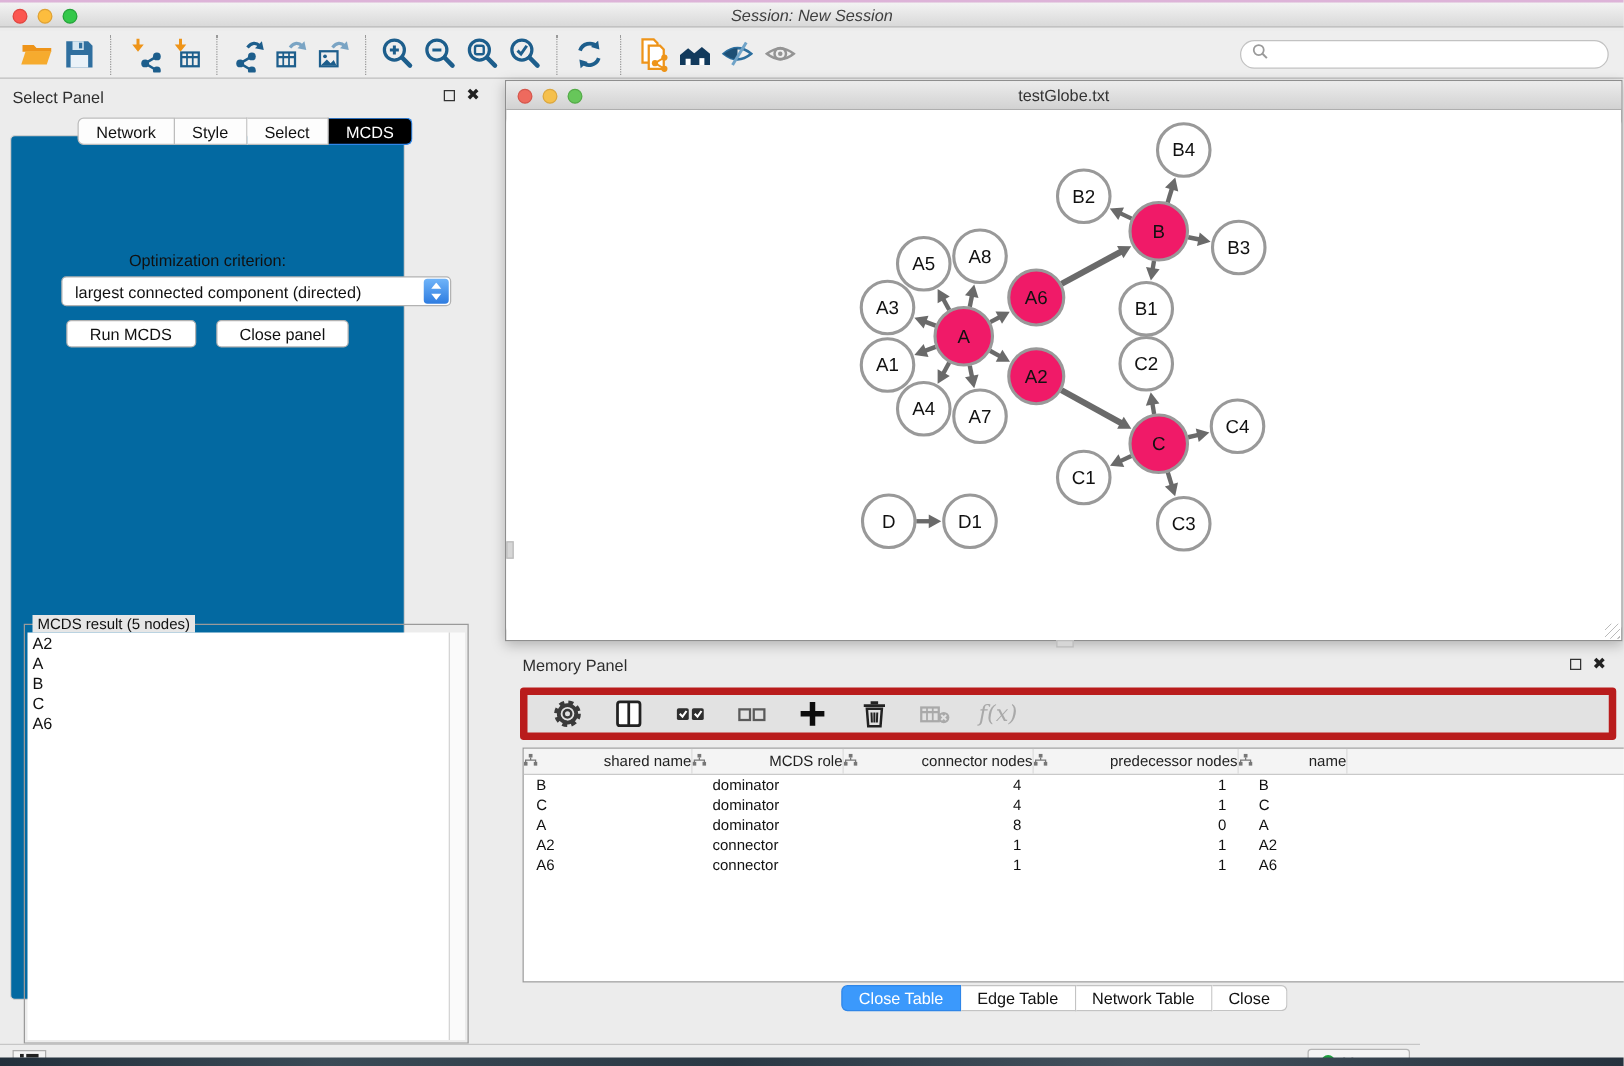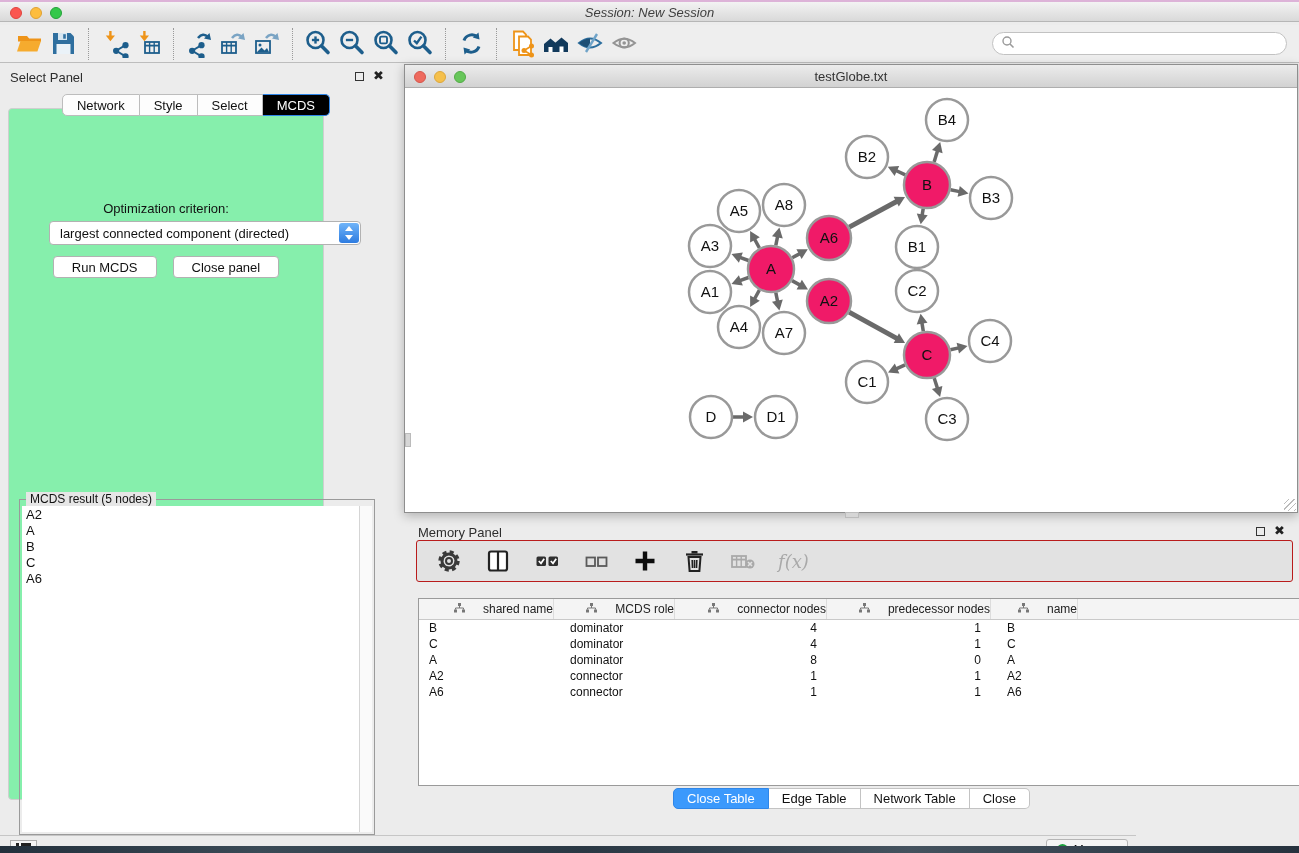--- a/index.html
+++ b/index.html
@@ -24,21 +24,21 @@
   .tb-sep { width:1px; height:32px; margin:0 8px; border-left:1px dotted #9a9a9a; }
   .search-wrap { position:absolute; right:12px; top:7px; width:295px; height:23px; background:#fff;
     border:1px solid #c2c2c2; border-radius:12px; display:flex; align-items:center; padding-left:8px; }
 
   
   .control-panel { position:absolute; left:2px; top:66px; width:388px; height:742px; }
   .cp-header { position:absolute; left:8px; top:4px; font-size:13px; color:#2e2e2e; }
   .panel-ctls { position:absolute; right:6px; top:5px; display:flex; gap:9px; align-items:center; }
   .float-box { width:9px; height:9px; border:1.6px solid #333; display:inline-block; }
   .close-x { font-size:13px; font-weight:bold; color:#222; line-height:10px; }
-  .cp-body { position:absolute; left:6px; top:42px; width:316px; height:692px; background:#86efac;
+  .cp-body { position:absolute; left:6px; top:42px; width:316px; height:692px; background:#0369a1;
     border:1px solid #cfcfcf; border-radius:4px; }
   .seg-tabs { position:absolute; left:0; right:0; top:28px; display:flex; justify-content:center; z-index:3; }
   .seg { height:22px; padding:0 14px; background:#fdfdfd; border:1px solid #bdbdbd; border-left:none;
     font-size:13px; color:#111; display:flex; align-items:center; cursor:default; }
   .seg:first-child { border-left:1px solid #bdbdbd; border-radius:5px 0 0 5px; }
   .seg:last-child { border-radius:0 5px 5px 0; }
   .seg.sel { background:#000000; border-color:#2f86e8; color:#fff; }
   .opt-label { position:absolute; left:0; right:0; top:92px; text-align:center; font-size:13px; color:#111; }
   .dropdown { position:absolute; left:40px; top:112px; width:312px; height:24px; background:#fff;
     border:1px solid #b2b2b2; border-radius:4px; font-size:13px; color:#111; display:flex; align-items:center;
@@ -65,28 +65,28 @@
   .net-canvas svg { position:absolute; left:0; top:0; }
   .graph-label { font-size:15px; fill:#111; }
   .mini-thumb-v { position:absolute; left:0px; top:345px; width:6px; height:14px; background:#d6d6d6; border:1px solid #bbb; }
   .mini-thumb-h { position:absolute; left:440px; bottom:-6px; width:14px; height:6px; background:#d6d6d6; border:1px solid #bbb; }
   .resize-grip { position:absolute; right:1px; bottom:1px; width:12px; height:12px;
     background:repeating-linear-gradient(135deg,transparent 0 3px,#bbb 3px 4px); }
 
   
   .table-panel { position:absolute; left:404px; top:520px; width:895px; height:295px; }
   .tp-header { position:absolute; left:14px; top:5px; font-size:13px; color:#2e2e2e; }
-  .tp-toolbar { position:absolute; left:12px; top:20px; width:877px; height:42px; background:#e2e2e2;
-    border:1px solid #b91c1c; border-radius:3px; display:flex; align-items:center; padding-left:18px; gap:20px; }
+  .tp-toolbar { position:absolute; left:12px; top:30px; width:877px; height:42px; background:#e2e2e2;
+    border:6px solid #b91c1c; border-radius:3px; display:flex; align-items:center; padding-left:18px; gap:20px; }
   .tp-icon { display:flex; align-items:center; justify-content:center; height:30px; }
   .fx { font-family:"DejaVu Serif","Liberation Serif",serif; font-style:italic; font-size:18px; color:#a9a9a9; }
   .data-table { position:absolute; left:14px; top:78px; width:1278px; height:188px; background:#fff;
     border:1px solid #9a9a9a; max-width:1278px; overflow:hidden; }
   .dt-headrow { display:flex; height:21px; background:#f4f4f4; border-bottom:1px solid #c9c9c9; }
-  .dt-hcell { display:flex; align-items:center; justify-content:flex-end; gap:18px; font-size:12px; color:#222;
+  .dt-hcell { display:flex; align-items:center; justify-content:space-between; gap:18px; font-size:12px; color:#222;
     border-right:1px solid #dcdcdc; }
   .dt-row { display:flex; height:16px; }
   .dt-cell { font-size:12px; color:#111; white-space:nowrap; overflow:hidden; }
   .bottom-tabs { position:absolute; left:0; right:0; top:268px; display:flex; justify-content:center; }
   .bt { height:21px; padding:0 13px; background:#fff; border:1px solid #c3c3c3; border-left:none; font-size:13px;
     color:#111; display:flex; align-items:center; }
   .bt:first-child { border-left:1px solid #c3c3c3; border-radius:5px 0 0 5px; }
   .bt:last-child { border-radius:0 5px 5px 0; }
   .bt.sel { background:#3b99fc; border-color:#2f86e8; color:#fff; }
 

